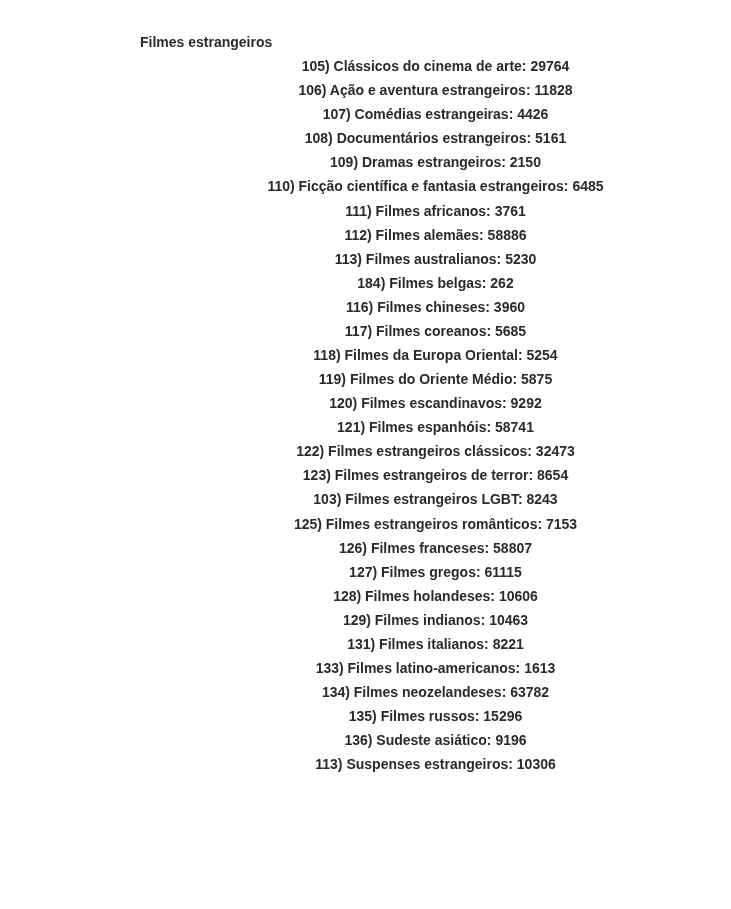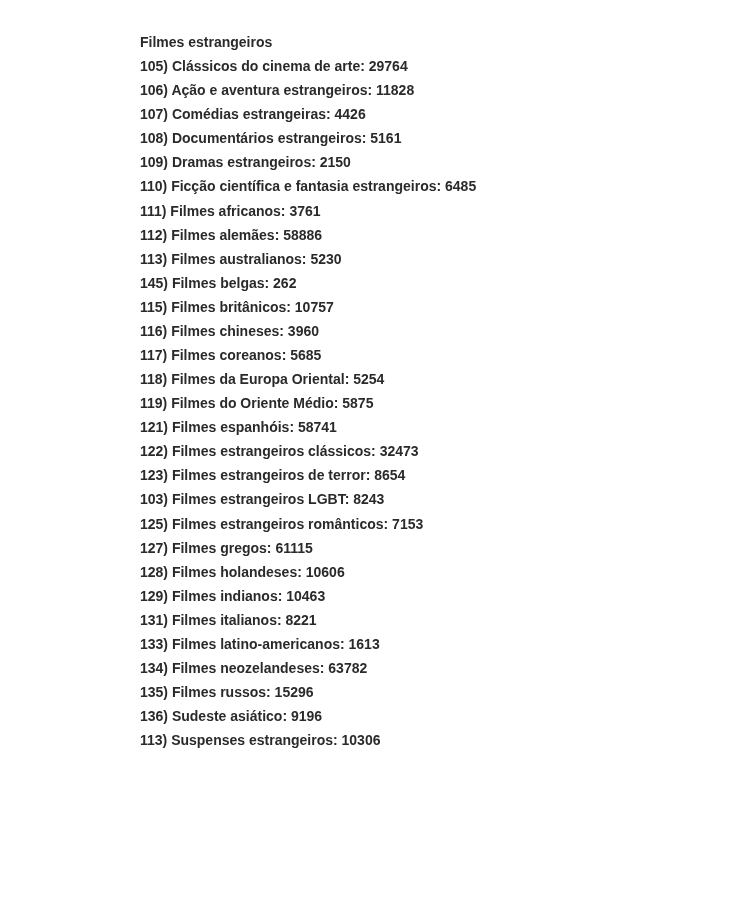--- a/index.html
+++ b/index.html
@@ -13,48 +13,50 @@
     }
     .content {
       line-height: 1.72;
     }
     .title {
       font-weight: bold;
     }
     .item {
       font-weight: bold;
       white-space: nowrap;
+      text-align: center;
     }
   </style>
 </head>
 <body>
 
 <div class="content">
   <div class="title">Filmes estrangeiros</div>
   <div id="items">
       <div class="item">105) Clássicos do cinema de arte: 29764</div>
       <div class="item">106) Ação e aventura estrangeiros: 11828</div>
       <div class="item">107) Comédias estrangeiras: 4426</div>
       <div class="item">108) Documentários estrangeiros: 5161</div>
       <div class="item">109) Dramas estrangeiros: 2150</div>
       <div class="item">110) Ficção científica e fantasia estrangeiros: 6485</div>
       <div class="item">111) Filmes africanos: 3761</div>
       <div class="item">112) Filmes alemães: 58886</div>
       <div class="item">113) Filmes australianos: 5230</div>
-      <div class="item">145) Filmes belgas: 262</div>
-      <div class="item">115) Filmes britânicos: 10757</div>
+      <div class="item">184) Filmes belgas: 262</div>
       <div class="item">116) Filmes chineses: 3960</div>
       <div class="item">117) Filmes coreanos: 5685</div>
       <div class="item">118) Filmes da Europa Oriental: 5254</div>
       <div class="item">119) Filmes do Oriente Médio: 5875</div>
+      <div class="item">120) Filmes escandinavos: 9292</div>
       <div class="item">121) Filmes espanhóis: 58741</div>
       <div class="item">122) Filmes estrangeiros clássicos: 32473</div>
       <div class="item">123) Filmes estrangeiros de terror: 8654</div>
       <div class="item">103) Filmes estrangeiros LGBT: 8243</div>
       <div class="item">125) Filmes estrangeiros românticos: 7153</div>
+      <div class="item">126) Filmes franceses: 58807</div>
       <div class="item">127) Filmes gregos: 61115</div>
       <div class="item">128) Filmes holandeses: 10606</div>
       <div class="item">129) Filmes indianos: 10463</div>
       <div class="item">131) Filmes italianos: 8221</div>
       <div class="item">133) Filmes latino-americanos: 1613</div>
       <div class="item">134) Filmes neozelandeses: 63782</div>
       <div class="item">135) Filmes russos: 15296</div>
       <div class="item">136) Sudeste asiático: 9196</div>
       <div class="item">113) Suspenses estrangeiros: 10306</div>
     </div>

